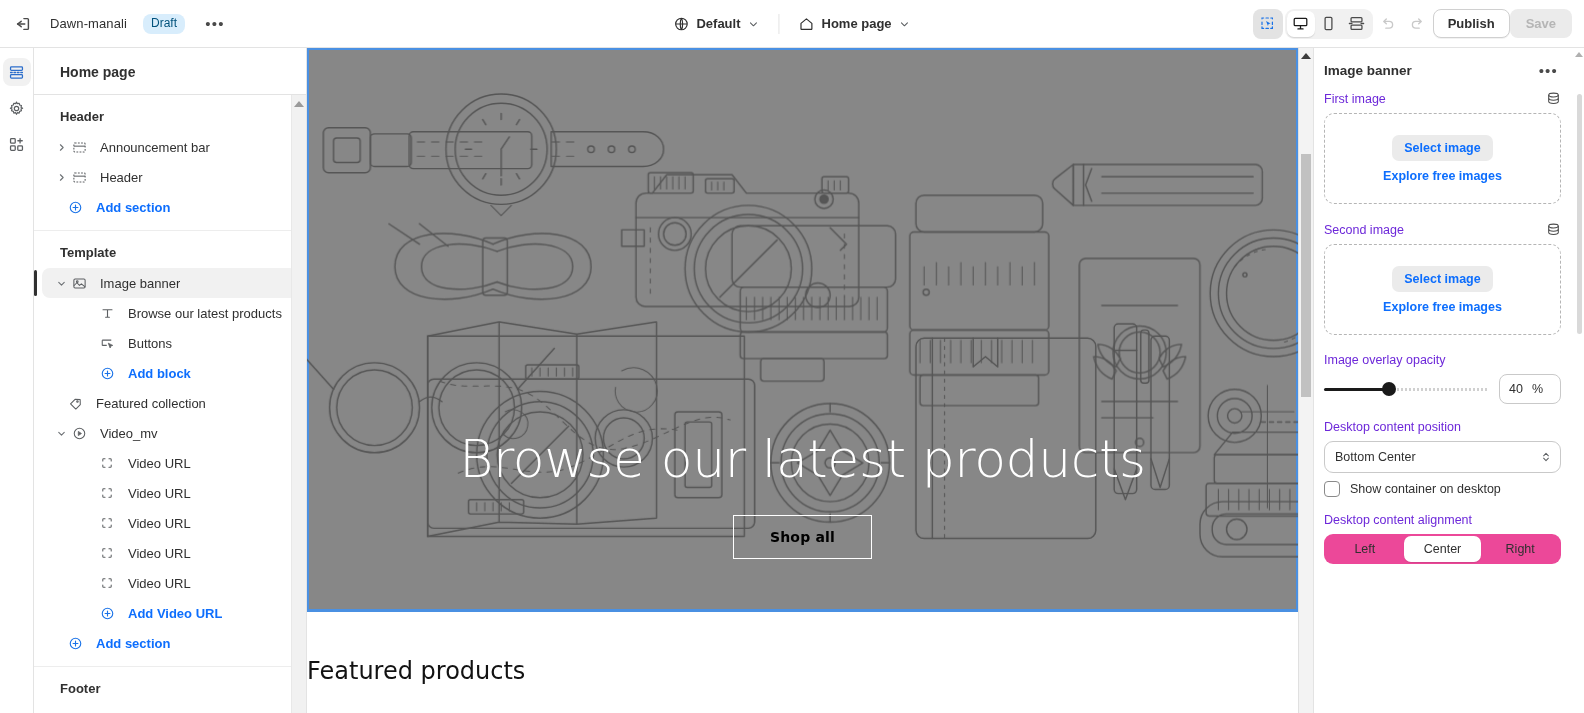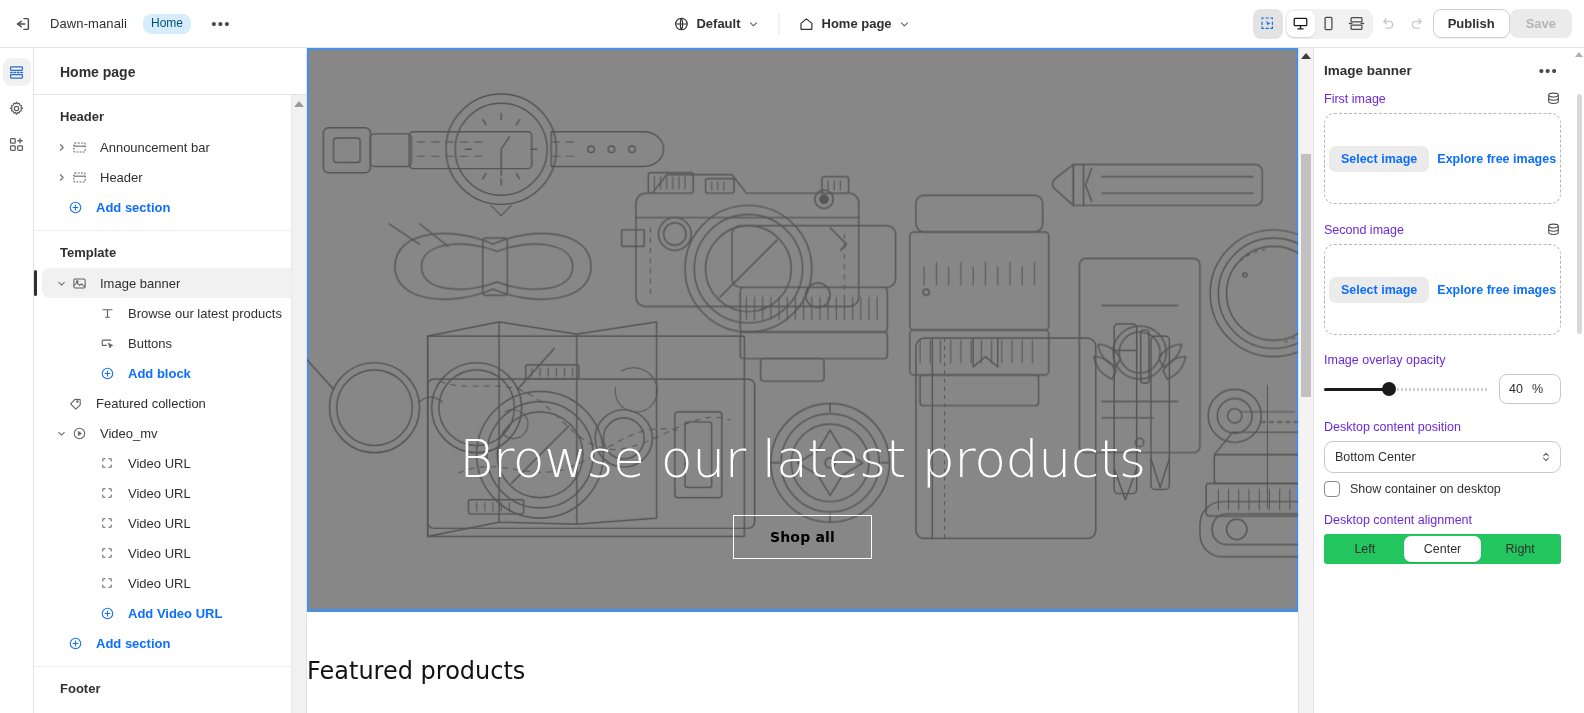--- a/index.html
+++ b/index.html
@@ -210,21 +210,21 @@
   .panel-dots { color: #4a4a4a; font-size: 15px; letter-spacing: 1.2px; cursor: pointer; padding: 0 3px; }
   .field { padding: 0 14px 0 10px; }
   .field-head {
     display: flex; align-items: center; justify-content: space-between;
     margin-bottom: 7px;
   }
   .field-label { font-size: 12.5px; color: #6d28d9; }
   .db-icon { color: #4a4a4a; cursor: pointer; display: flex; }
   .dropzone {
     border: 1px dashed #b5b5b5; border-radius: 10px;
-    height: 91px; display: flex; flex-direction: row;
+    height: 91px; display: flex; flex-direction: column;
     align-items: center; justify-content: center; gap: 8px;
     margin-bottom: 18px;
   }
   .select-image-btn {
     background: #ebebeb; border: none; border-radius: 7px;
     color: #0d6efd; font-size: 12.5px; font-weight: 600;
     padding: 6px 12px; cursor: pointer;
   }
   .explore-link {
     color: #0d6efd; font-size: 12.5px; font-weight: 600; cursor: pointer;
@@ -265,21 +265,21 @@
   .helper {
     font-size: 12.5px; color: #616161; line-height: 1.45; margin-bottom: 16px;
   }
   .helper a { color: #0d6efd; }
   .check-row { display: flex; align-items: center; gap: 10px; margin: 8px 0 16px; }
   .checkbox {
     width: 16px; height: 16px; border: 1px solid #8a8a8a; border-radius: 4px; background: #fff; cursor: pointer;
   }
   .check-label { font-size: 12.5px; color: #303030; }
   .seg3 {
-    display: flex; background: #22c55e; border-radius: 3px; padding: 2px; margin-top: 7px;
+    display: flex; background: #ec4899; border-radius: 9px; padding: 2px; margin-top: 7px;
   }
   .seg3 div {
     flex: 1; text-align: center; font-size: 12.5px; color: #303030;
     padding: 6px 0; border-radius: 7px; cursor: pointer;
   }
   .seg3 div.active { background: #fff; box-shadow: 0 1px 1px rgba(0,0,0,.10); font-weight: 500; }
   .panel-scrollbar {
     position: absolute; right: 0; top: 0; bottom: 0; width: 9px; background: #fff;
   }
   .panel-thumb { position: absolute; right: 2px; top: 46px; width: 5px; height: 240px; background: #d9d9d9; border-radius: 3px; }
@@ -298,21 +298,21 @@
   <div class="topbar">
     <div class="tb-left">
       <div class="icon-btn">
         <svg width="18" height="18" viewBox="0 0 20 20" fill="none" stroke="currentColor" stroke-width="1.6" stroke-linecap="round" stroke-linejoin="round">
           <path d="M11 4h4a1 1 0 0 1 1 1v10a1 1 0 0 1-1 1h-4"></path>
             <path d="M8 13l-4-3 4-3"></path>
             <path d="M4 10h8"></path>
         </svg>
       </div>
       <span class="store-name">Dawn-manali</span>
-      <span class="badge-draft">Home</span>
+      <span class="badge-draft">Draft</span>
       <div class="dots-btn">•••</div>
     </div>
 
     <div class="tb-center">
       <div class="selector">
         <span>
           <svg width="16" height="16" viewBox="0 0 20 20" fill="none" stroke="#303030" stroke-width="1.5">
             <circle cx="10" cy="10" r="7.2"></circle>
               <path d="M3 10h14M10 3c2 2.4 2 11.6 0 14M10 3c-2 2.4-2 11.6 0 14"></path>
           </svg>

